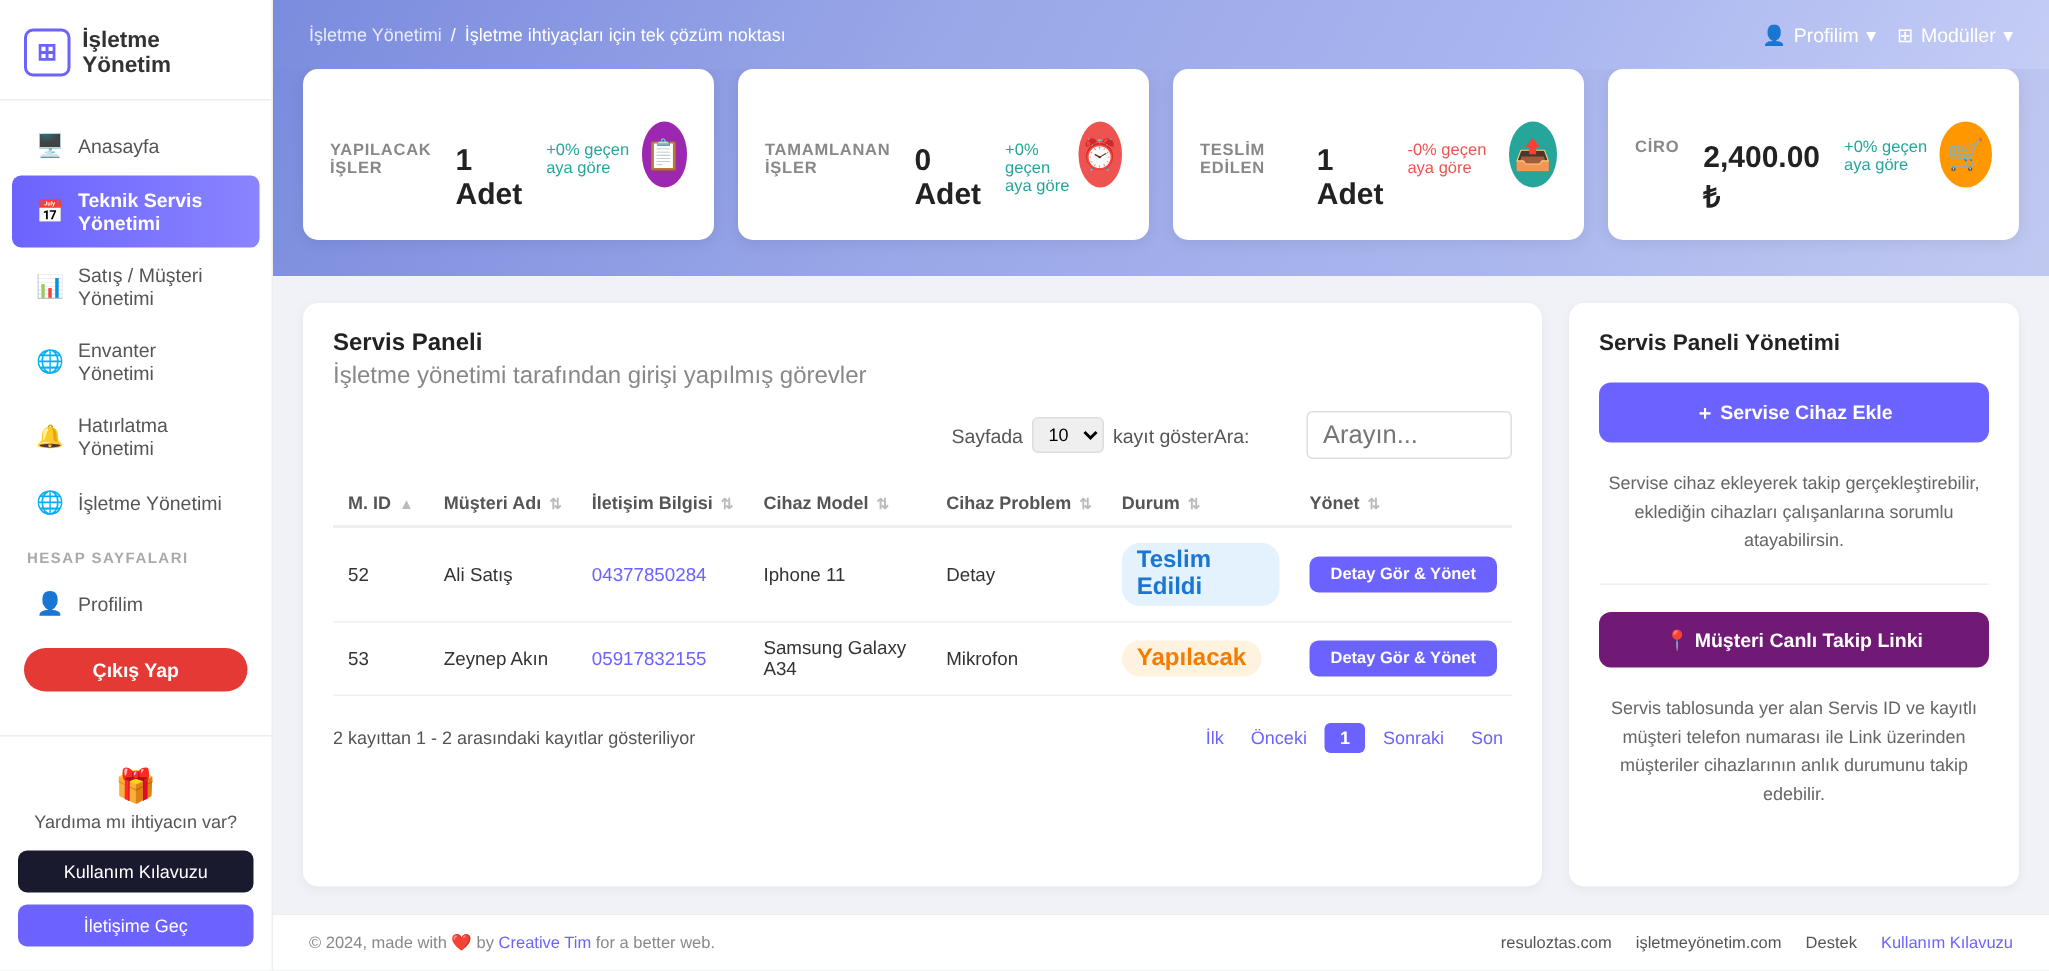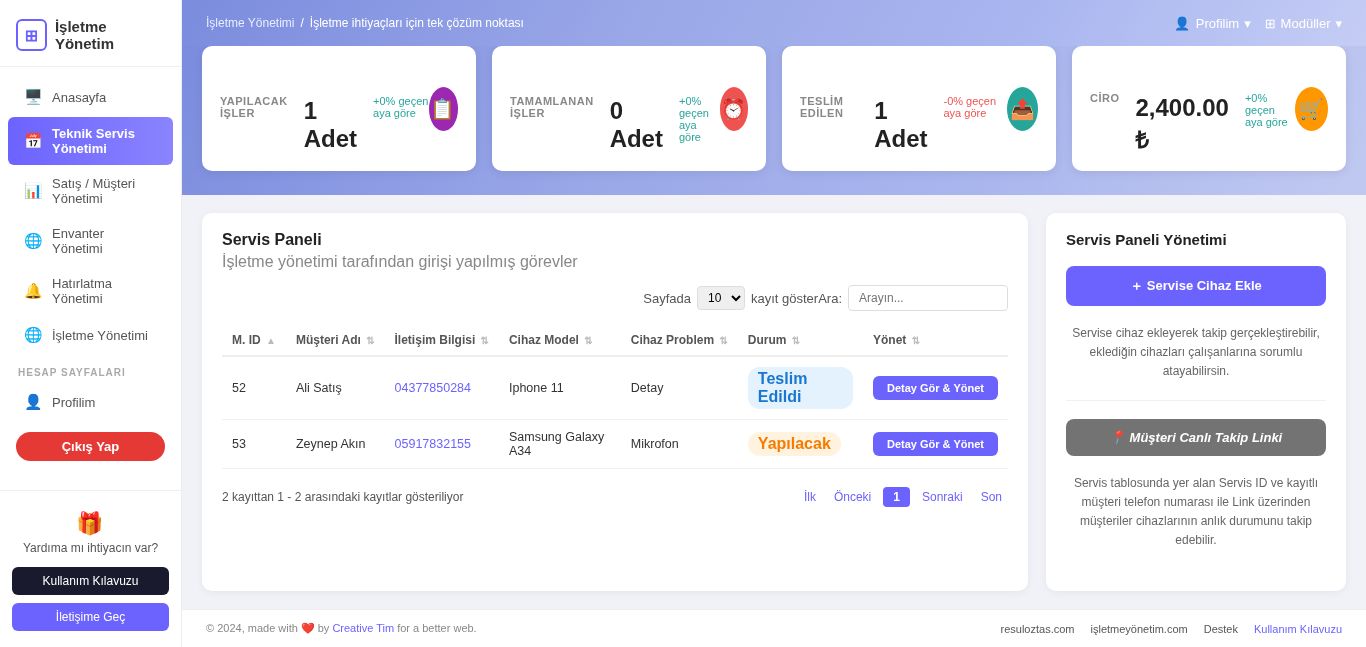--- a/index.html
+++ b/index.html
@@ -171,21 +171,21 @@
       display: flex;
       align-items: center;
       justify-content: space-between;
       box-shadow: 0 2px 10px rgba(0,0,0,0.08);
       position: relative;
       z-index: 1;
       min-width: 0;
     }
     .stat-card .stat-left { display: flex; flex-direction: row; gap: 16px; margin-top: 32px; }
     .stat-card .stat-label { font-size: 11px; color: #888; font-weight: 600; text-transform: uppercase; letter-spacing: 0.5px; }
-    .stat-card .stat-value { font-size: 24px; font-weight: 700; color: #222; margin: 2px 0; }
+    .stat-card .stat-value { font-size: 20px; font-weight: 700; color: #222; margin: 2px 0; }
     .stat-card .stat-change { font-size: 11px; color: #26a69a; }
     .stat-card .stat-change.negative { color: #ef5350; }
     .stat-icon {
       width: 44px; height: 44px;
       border-radius: 50%;
       display: flex; align-items: center; justify-content: center;
       font-size: 20px;
       color: #fff;
     }
 
@@ -212,21 +212,21 @@
     .table-controls {
       display: flex; align-items: center; justify-content: flex-end;
       margin-bottom: 14px;
     }
     .records-per-page { display: flex; align-items: center; gap: 6px; font-size: 13px; color: #555; }
     .records-per-page select {
       border: 1px solid #ddd; border-radius: 4px; padding: 3px 6px; font-size: 12px; cursor: pointer;
     }
     .search-box { display: flex; align-items: center; gap: 6px; font-size: 13px; color: #555; }
     .search-box input {
-      border: 1px solid #ddd; border-radius: 4px; padding: 5px 10px; font-size: 12px; width: 160px;
+      border: 1px solid #ddd; border-radius: 4px; padding: 5px 10px; font-size: 17px; width: 137px; margin-left: 32px;
     }
 
     table { width: 100%; border-collapse: collapse; font-size: 12.5px; }
     thead th {
       text-align: left;
       padding: 8px 10px;
       color: #555;
       font-weight: 700;
       border-bottom: 2px solid #eee;
       font-size: 12px;
@@ -297,30 +297,30 @@
       padding: 11px 0;
       font-size: 13px;
       font-weight: 600;
       cursor: pointer;
       width: 100%;
       display: flex; align-items: center; justify-content: center; gap: 6px;
     }
     .right-desc { font-size: 12px; color: #666; line-height: 1.6; text-align: center; }
     .divider { border: none; border-top: 1px solid #f0f0f0; }
     .btn-tracking {
-      background: #737373;
+      background: #701a75;
       color: #fff;
       border: none;
       border-radius: 8px;
       padding: 11px 0;
       font-size: 13px;
       font-weight: 600;
       cursor: pointer;
       width: 100%;
-      display: flex; align-items: center; justify-content: center; gap: 6px; font-style: italic;
+      display: flex; align-items: center; justify-content: center; gap: 6px;
     }
 
     
     .footer {
       background: #fff;
       border-top: 1px solid #eee;
       padding: 12px 24px;
       display: flex;
       align-items: center;
       justify-content: space-between;

